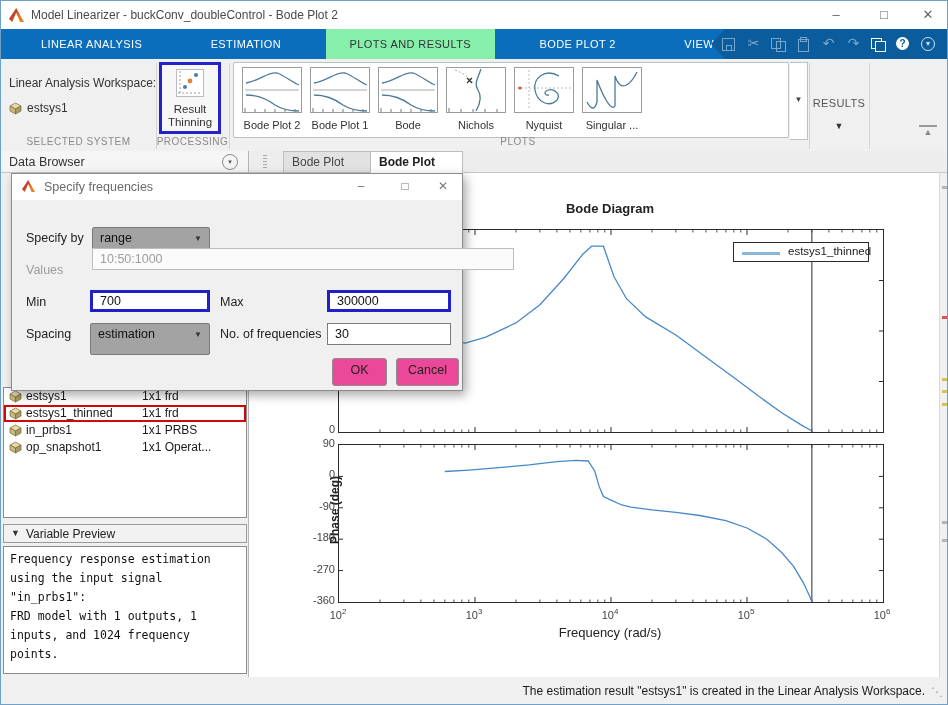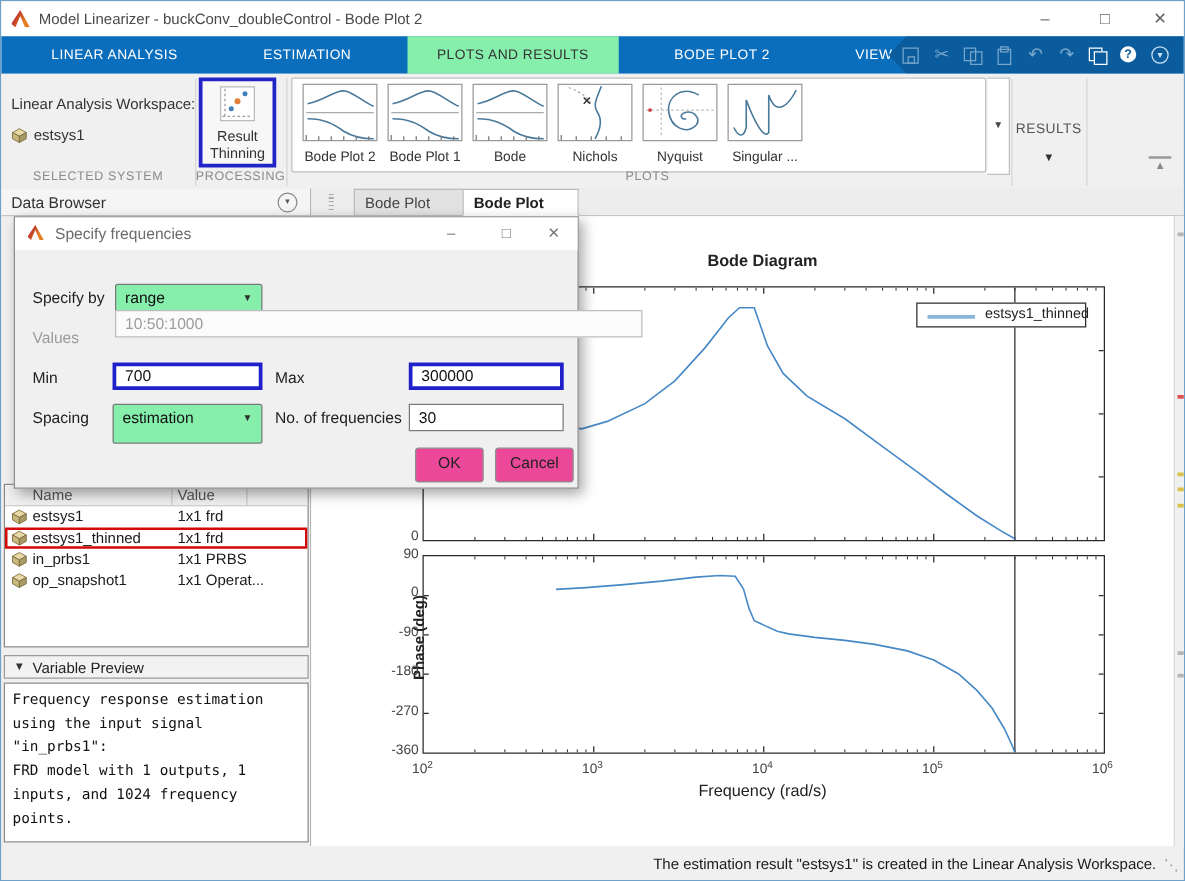--- a/index.html
+++ b/index.html
@@ -85,21 +85,21 @@
   #statusbar{left:0;top:676px;width:100%;height:27px;background:#f0f0f0;}
   #statusmsg{right:22px;top:7px;font-size:12px;color:#1a1a1a;}
   #grip{right:4px;top:8px;font-size:12px;color:#9a9a9a;cursor:se-resize;}
   
   #dialog{left:10px;top:172px;width:452px;height:218px;background:#f0f0f0;border:1px solid #8c8c8c;box-shadow:3px 4px 10px rgba(0,0,0,.35);box-sizing:border-box;}
   #dlg-title{left:0;top:0;width:100%;height:26px;background:#fff;}
   #dlg-title .t{position:absolute;left:32px;top:6px;font-size:12.5px;color:#6b6b6b;}
   .dctl{top:5px;width:26px;height:16px;text-align:center;font-size:12px;color:#777;line-height:15px;cursor:pointer;}
   .dlab{font-size:12.5px;color:#222;}
   .dlab.dis{color:#9c9c9c;}
-  .dsel{position:absolute;height:32px;background:#86efac;border:1px solid #7a7a7a;border-radius:2px;font-size:12.5px;color:#111;line-height:21px;padding-left:7px;box-sizing:border-box;cursor:pointer;}
+  .dsel{position:absolute;height:32px;background:#a3a3a3;border:1px solid #7a7a7a;border-radius:2px;font-size:12.5px;color:#111;line-height:21px;padding-left:7px;box-sizing:border-box;cursor:pointer;}
   .dsel .ar{position:absolute;right:7px;top:0;font-size:8px;color:#333;}
   .dinp{position:absolute;height:22px;background:#fff;border:1px solid #7a7a7a;font-size:12.5px;color:#111;line-height:21px;padding-left:7px;box-sizing:border-box;}
   .dinp.focus{border:3px solid #2020c8;line-height:17px;}
   .dinp.dis{background:#fbfbfb;border-color:#bdbdbd;color:#9c9c9c;}
   .dbtn{position:absolute;height:28px;background:#ec4899;border:1px solid #8e8e8e;border-radius:3px;font-size:12.5px;color:#222;text-align:center;line-height:22px;cursor:pointer;box-sizing:border-box;}
 </style>
 </head>
 <body>
 
 <div id="win">
@@ -273,26 +273,20 @@
     <div id="collapse" class="abs">▲</div>
   </div>
 
   <div id="leftpanel" class="abs">
     <div id="db-header" class="abs">
       <span class="t">Data Browser</span>
       <span id="db-chev">▾</span>
     </div>
 
     <div id="vartable" class="abs">
-      <div class="vhead">
-        <span class="c1">Name</span>
-        <span class="c2">Value</span>
-        <span class="d1"></span>
-          <span class="d2"></span>
-      </div>
       <div class="vrow">
         <svg class="cube ic" viewBox="0 0 13 13">
             <polygon points="6.5,1 12,4 6.5,7 1,4" fill="#e8d9a8" stroke="#7a6a3a" stroke-width=".7"></polygon>
             <polygon points="1,4 6.5,7 6.5,12 1,9" fill="#c9b97f" stroke="#7a6a3a" stroke-width=".7"></polygon>
             <polygon points="12,4 6.5,7 6.5,12 12,9" fill="#a89a66" stroke="#7a6a3a" stroke-width=".7"></polygon>
           </svg>
         <span class="n">estsys1</span>
         <span class="v">1x1 frd</span>
       </div>
       <div class="vrow hl">

